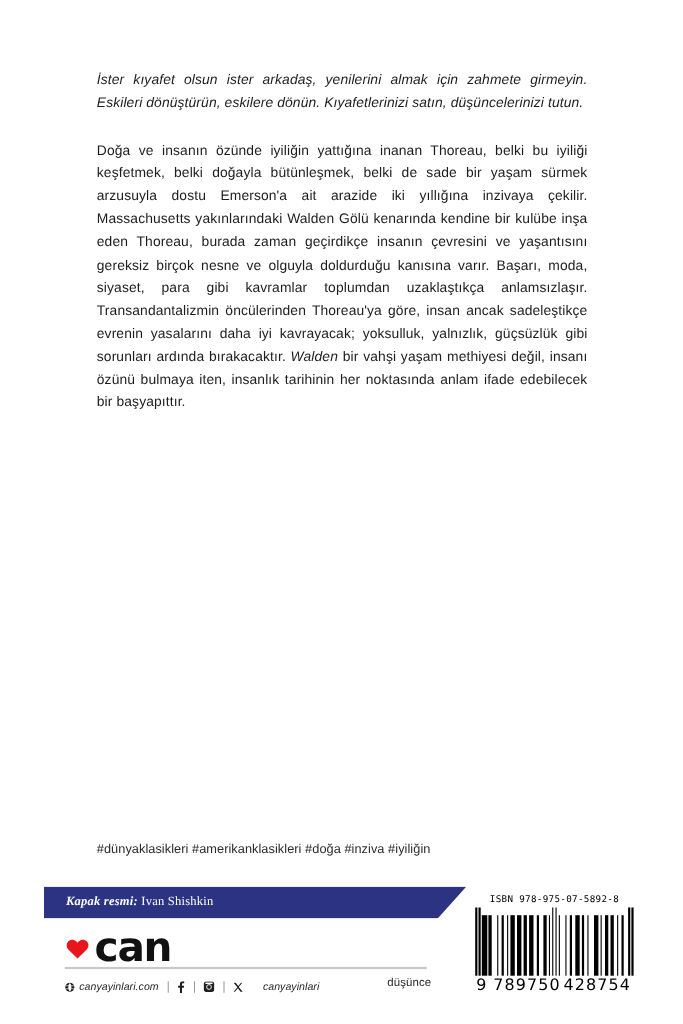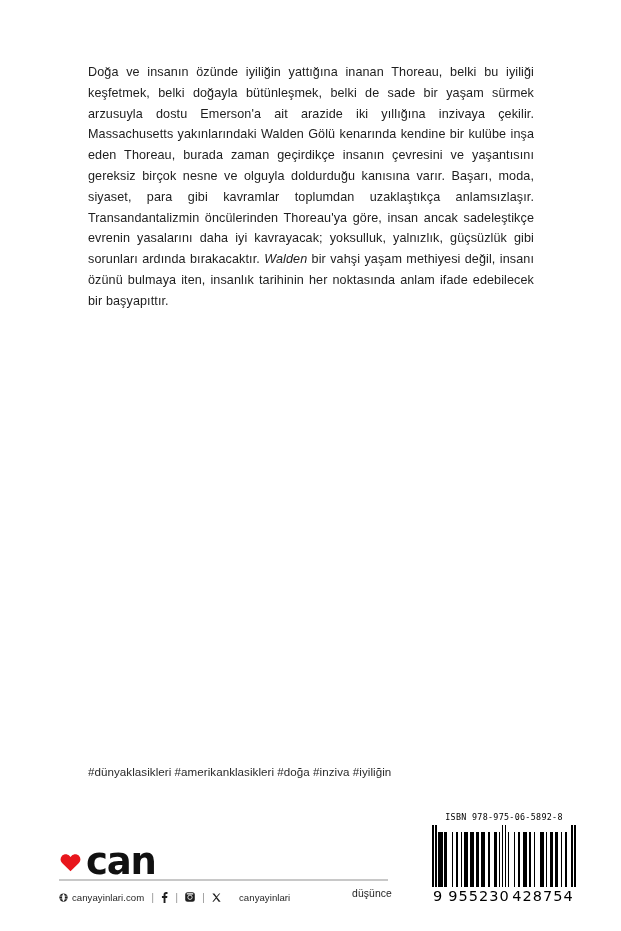--- a/index.html
+++ b/index.html
@@ -142,20 +142,21 @@
     position: absolute;
     left: 59px;
     top: 889px;
     display: flex;
     align-items: center;
     height: 16px;
     font-size: 9.6px;
     color: #1f1f1f;
     letter-spacing: 0.05px;
     white-space: nowrap;
+    font-style: italic;
   }
   .social .sep {
     color: #9a9a9a;
     margin: 0 7px;
     font-size: 11px;
   }
   .social .site-text { margin-left: 4px; }
   .social .handle-text { margin-left: 18px; }
   .social svg { display: block; }
   .soc-icon { display: flex; align-items: center; }
@@ -208,25 +209,30 @@
   .ean-digits .g1 { width: 12px; }
   .ean-digits .g2 { width: 62px; text-align: center; margin-left: 3px; }
   .ean-digits .g3 { width: 62px; text-align: center; margin-left: 2px; }
 </style>
 </head>
 <body>
 
 <div class="page">
 
   <div class="content">
+    <p class="blurb-quote">İster kıyafet olsun ister arkadaş, yenilerini almak için zahmete girmeyin. Eskileri dönüştürün, eskilere dönün. Kıyafetlerinizi satın, düşüncelerinizi tutun.</p>
     <p class="blurb-body"><span>Doğa ve insanın özünde iyiliğin yattığına inanan Thoreau, belki bu iyiliği keşfetmek, belki doğayla bütünleşmek, belki de sade bir yaşam sürmek arzusuyla dostu Emerson'a ait arazide iki yıllığına inzivaya çekilir. Massachusetts yakınlarındaki Walden Gölü kenarında kendine bir kulübe inşa eden Thoreau, burada zaman geçirdikçe insanın çevresini ve yaşantısını gereksiz birçok nesne ve olguyla doldurduğu kanısına varır. Başarı, moda, siyaset, para gibi kavramlar toplumdan uzaklaştıkça anlamsızlaşır. Transandantalizmin öncülerinden Thoreau'ya göre, insan ancak sadeleştikçe evrenin yasalarını daha iyi kavrayacak; yoksulluk, yalnızlık, güçsüzlük gibi sorunları ardında bırakacaktır. </span><span class="it">Walden</span><span> bir vahşi yaşam methiyesi değil, insanı özünü bulmaya iten, insanlık tarihinin her noktasında anlam ifade edebilecek bir başyapıttır.</span></p>
   </div>
 
   <div class="hashtags">#dünyaklasikleri #amerikanklasikleri #doğa #inziva #iyiliğin</div>
 
+  <div class="banner-wrap">
+    <div class="banner"></div>
+    <div class="banner-text"><span class="credit-label">Kapak resmi:</span><span> Ivan Shishkin</span></div>
+  </div>
 
   <div class="logo-block">
     <span class="heart-icon">
       <svg width="23" height="23" viewBox="0 0 24 24" aria-hidden="true">
         <path d="M12 21.2 3.2 12.6C1.1 10.5 1.1 7.1 3.2 5 5.3 2.9 8.7 2.9 10.8 5L12 6.2 13.2 5c2.1-2.1 5.5-2.1 7.6 0 2.1 2.1 2.1 5.5 0 7.6L12 21.2z" fill="#e8161c"></path>
       </svg>
     </span>
     <span class="wordmark">can</span>
   </div>
 
@@ -260,21 +266,21 @@
       <svg width="9" height="9" viewBox="0 0 24 24" aria-hidden="true">
         <path d="M1 1h5.2l6 8 6.8-8H22l-8.6 10.1L23 23h-5.2l-6.4-8.5L4.1 23H1l9.1-10.7L1 1z" fill="#1f1f1f"></path>
       </svg>
     </span>
     <span class="handle-text">canyayinlari</span>
   </div>
 
   <div class="category">düşünce</div>
 
   <div class="barcode-block">
-    <div class="isbn-text">ISBN 978-975-06-5892-8</div>
+    <div class="isbn-text">ISBN 978-975-07-5892-8</div>
     <div class="barcode-bars">
         <span class="bar guard" style="width: 1.51579px; flex: 0 0 auto;"></span>
         <span class="gap" style="width: 1.51579px; flex: 0 0 auto;"></span>
         <span class="bar guard" style="width: 1.51579px; flex: 0 0 auto;"></span>
         <span class="gap" style="width: 1.51579px; flex: 0 0 auto;"></span>
         <span class="bar short" style="width: 4.54737px; flex: 0 0 auto;"></span>
         <span class="gap" style="width: 1.51579px; flex: 0 0 auto;"></span>
         <span class="bar short" style="width: 3.03158px; flex: 0 0 auto;"></span>
         <span class="gap" style="width: 4.54737px; flex: 0 0 auto;"></span>
         <span class="bar short" style="width: 1.51579px; flex: 0 0 auto;"></span>
@@ -324,18 +330,18 @@
         <span class="bar short" style="width: 1.51579px; flex: 0 0 auto;"></span>
         <span class="gap" style="width: 3.03158px; flex: 0 0 auto;"></span>
         <span class="bar short" style="width: 1.51579px; flex: 0 0 auto;"></span>
         <span class="gap" style="width: 4.54737px; flex: 0 0 auto;"></span>
         <span class="bar guard" style="width: 1.51579px; flex: 0 0 auto;"></span>
         <span class="gap" style="width: 1.51579px; flex: 0 0 auto;"></span>
         <span class="bar guard" style="width: 1.51579px; flex: 0 0 auto;"></span>
       </div>
     <div class="ean-digits">
       <span class="g1">9</span>
-      <span class="g2">955230</span>
+      <span class="g2">789750</span>
       <span class="g3">428754</span>
     </div>
   </div>
 
 </div>
 
 </body></html>

